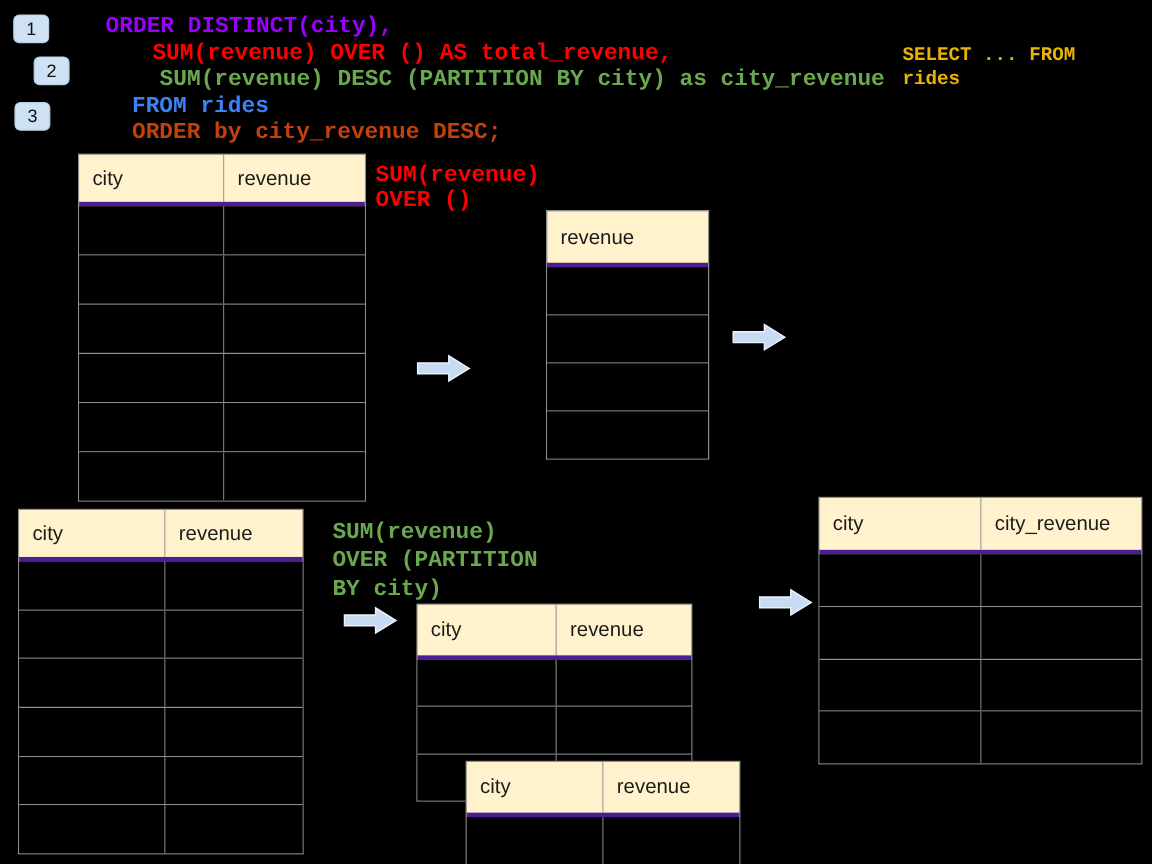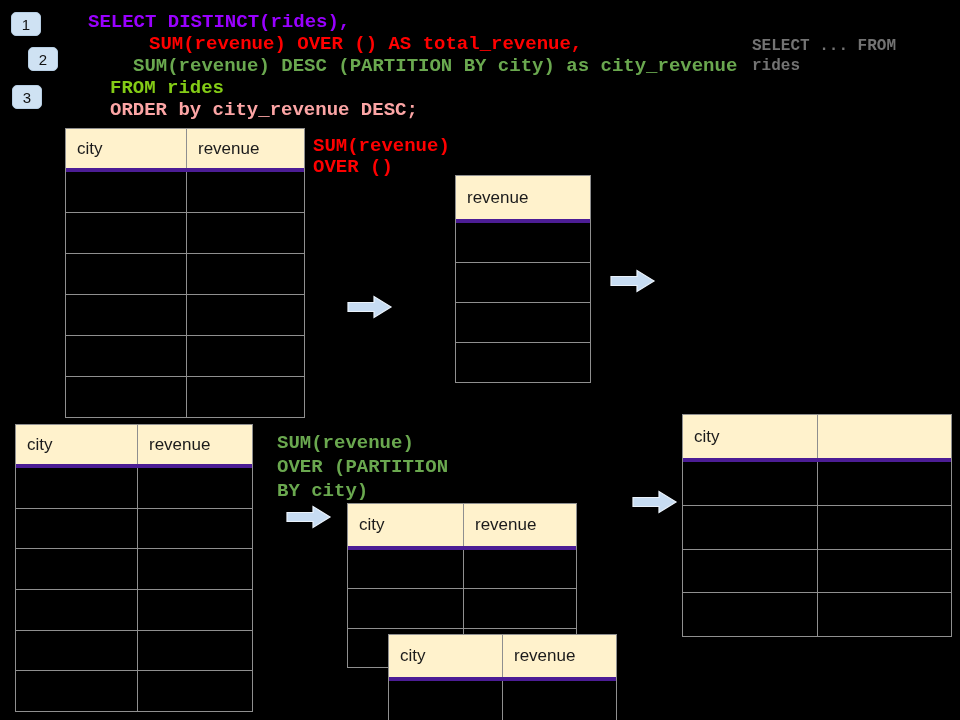--- a/index.html
+++ b/index.html
@@ -9,21 +9,21 @@
   }
   
   .code, .note{
     position:absolute;
     font-family:"Liberation Mono", monospace;
     font-weight:bold;
     white-space:pre;
   }
   .code{font-size:19px;line-height:22px;}
   #cl1{left:88px;top:11px;}
-  #cl2{left:149px;top:33px;}
+  #cl2{left:127px;top:33px;}
   #cl3{left:133px;top:55px;}
   #cl4{left:110px;top:77px;}
   #cl5{left:110px;top:99px;}
   #note-source{left:752px;top:36px;font-size:16px;line-height:20px;}
   #note-total{left:313px;top:136px;font-size:19px;line-height:21px;}
   #note-partition{left:277px;top:431px;font-size:19px;line-height:24px;}
   
   .badge{
     position:absolute;width:30px;height:24px;
     background:#CFE2F3;border:1px solid #B7CEE3;border-radius:5px;
@@ -69,27 +69,27 @@
   #t6{left:682px;top:414px;width:270px;height:223px;}
   #t6 .thead{height:43px;}
 </style>
 </head>
 <body>
 
 <div class="badge" id="b1">1</div>
 <div class="badge" id="b2">2</div>
 <div class="badge" id="b3">3</div>
 
-<div class="code" id="cl1" style="color: rgb(153, 0, 255);">SELECT DISTINCT(rides),</div>
+<div class="code" id="cl1" style="color: rgb(153, 0, 255);">ORDER DISTINCT(city),</div>
 <div class="code" id="cl2" style="color: rgb(255, 0, 0);">SUM(revenue) OVER () AS total_revenue,</div>
 <div class="code" id="cl3" style="color: rgb(106, 168, 79);">SUM(revenue) DESC (PARTITION BY city) as city_revenue</div>
-<div class="code" id="cl4" style="color: #84cc16;">FROM rides</div>
-<div class="code" id="cl5" style="color: #fca5a5;">ORDER by city_revenue DESC;</div>
-
-<div class="note" id="note-source" style="color: #737373;">SELECT ... FROM
+<div class="code" id="cl4" style="color: #3b82f6;">FROM rides</div>
+<div class="code" id="cl5" style="color: #c2410c;">ORDER by city_revenue DESC;</div>
+
+<div class="note" id="note-source" style="color: #eab308;">SELECT ... FROM
 rides</div>
 <div class="note" id="note-total" style="color: rgb(255, 0, 0);">SUM(revenue)
 OVER ()</div>
 <div class="note" id="note-partition" style="color: rgb(106, 168, 79);">SUM(revenue)
 OVER (PARTITION
 BY city)</div>
 
 <svg class="arrow" id="a1" viewBox="0 0 46 24">
     <polygon points="1,7.5 27,7.5 27,1.5 44,12 27,22.5 27,16.5 1,16.5"></polygon>
   </svg>
@@ -210,20 +210,21 @@
   <div class="trow">
       <div class="td sep" style="width:114px"></div>
       <div class="td" style="flex:1"></div>
     </div>
   <div class="trow"></div>
 </div>
 
 <div class="tbl" id="t6">
   <div class="thead">
     <div class="th sep" style="width:135px">city</div>
+    <div class="th" style="flex:1">city_revenue</div>
   </div>
   <div class="trow">
       <div class="td sep" style="width:135px"></div>
       <div class="td" style="flex:1"></div>
     </div>
   <div class="trow">
       <div class="td sep" style="width:135px"></div>
       <div class="td" style="flex:1"></div>
     </div>
   <div class="trow">

